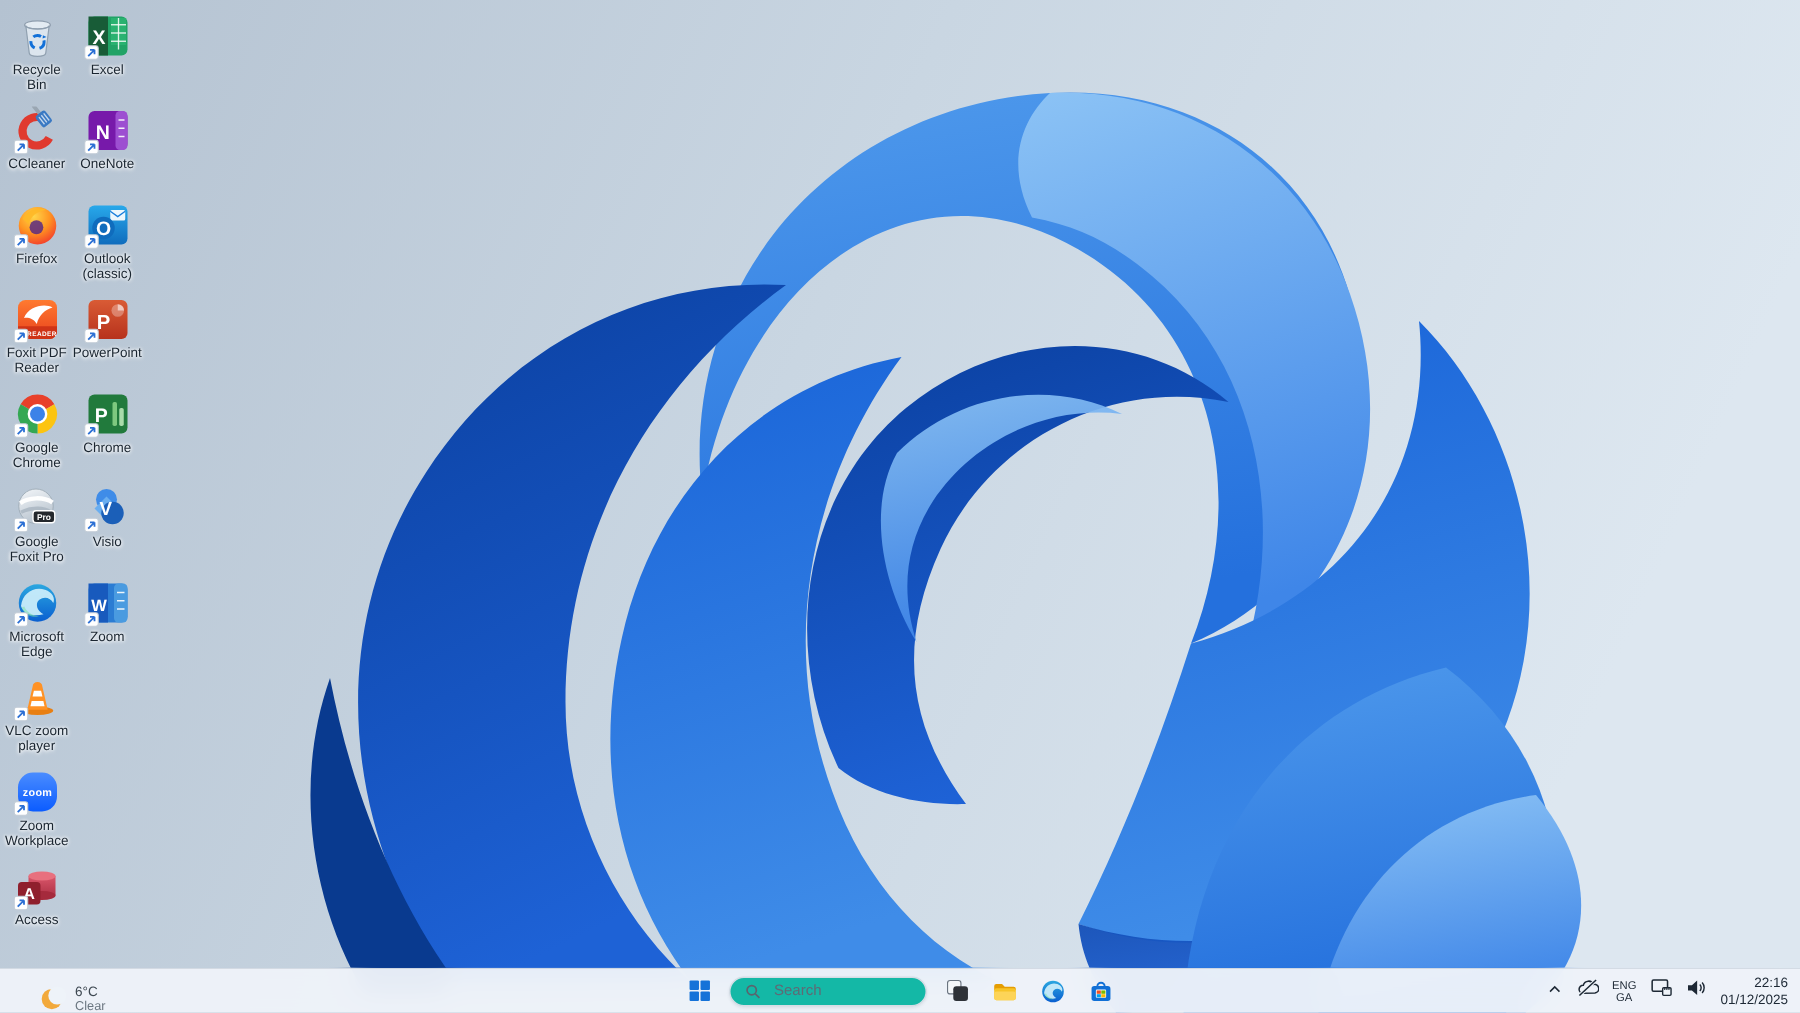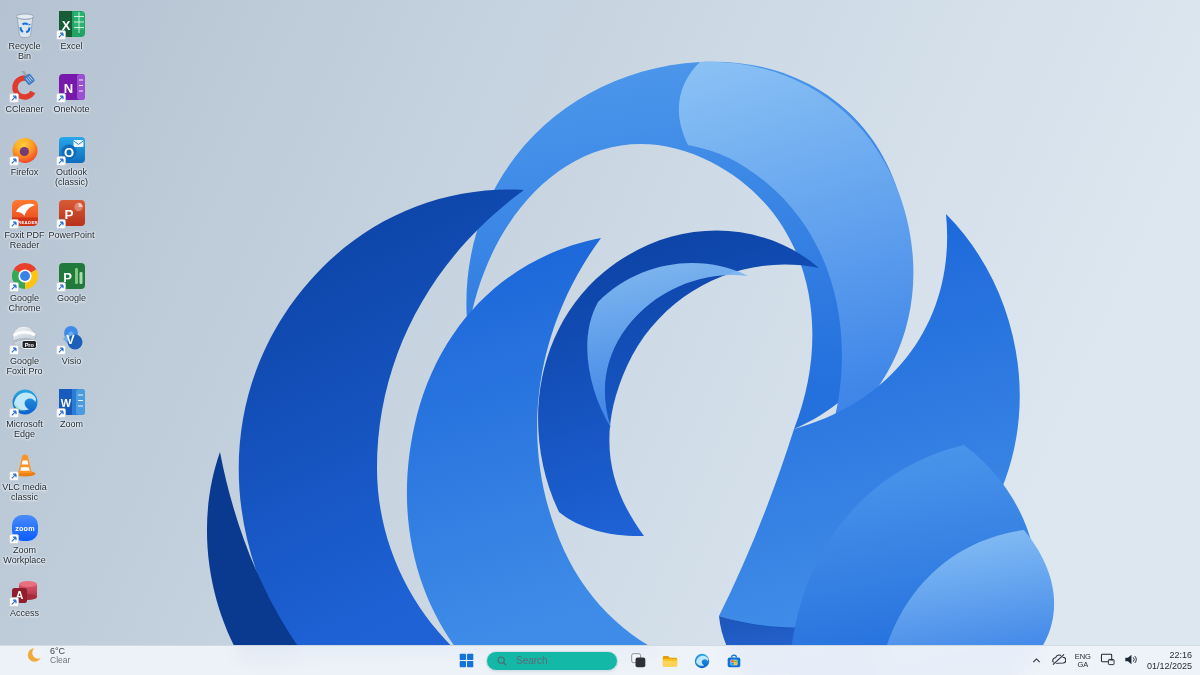--- a/index.html
+++ b/index.html
@@ -27,21 +27,21 @@
     word-wrap:break-word;
   }
   
   .taskbar{
     position:absolute;left:0;right:0;bottom:0;height:29px;
     background:rgba(238,243,249,0.96);
     border-top:1px solid rgba(160,175,190,0.35);
     backdrop-filter:blur(8px);
     z-index:5;
   }
-  .tb-left{position:absolute;left:20px;top:0;height:29px;display:flex;align-items:flex-start;gap:6px;padding:0 6px;border-radius:4px;}
+  .tb-left{position:absolute;left:20px;top:0;height:29px;display:flex;align-items:flex-end;gap:6px;padding:0 6px;border-radius:4px;}
   .weather-text{display:flex;flex-direction:column;justify-content:center;}
   .weather-temp{font-size:9px;line-height:10px;color:#3c4650;}
   .weather-cond{font-size:8.5px;line-height:9px;color:#6b7681;}
   .tb-center{
     position:absolute;left:50%;top:0;transform:translateX(-50%);
     height:29px;display:flex;align-items:center;gap:8px;
   }
   .tb-btn{width:24px;height:24px;display:flex;align-items:center;justify-content:center;border-radius:4px;}
   .search-pill{
     width:132px;height:20px;background:#14b8a6;border:1px solid #d5dde5;border-radius:11px;
@@ -217,21 +217,21 @@
 
   <div class="dicon">
     <svg class="app" viewBox="0 0 32 32">
       <ellipse cx="16" cy="24.8" rx="10.5" ry="2.8" fill="#e87f12"></ellipse>
       <path d="M12.8 8.5 C12.8 6.8 14.2 5.6 16 5.6 C17.8 5.6 19.2 6.8 19.2 8.5 L22.8 24.2 H9.2 Z" fill="#ff9225"></path>
       <polygon points="13.6,11.5 18.4,11.5 19.3,15.4 12.7,15.4" fill="#ffffff"></polygon>
       <polygon points="12.1,18.3 19.9,18.3 20.7,21.8 11.3,21.8" fill="#ffffff"></polygon>
       <rect x="0.5" y="22.5" width="9" height="9" rx="1.6" fill="#ffffff" stroke="#c2ccd6" stroke-width="0.7"></rect>
       <path d="M2.8 29.4 L7 25.2 M7 25.2 H4 M7 25.2 V28.2" stroke="#2b6fd4" stroke-width="1.2" fill="none"></path>
     </svg>
-    <span class="dlabel">VLC media classic</span>
+    <span class="dlabel">VLC zoom player</span>
   </div>
 
   <div class="dicon">
     <svg class="app" viewBox="0 0 32 32">
       <defs>
           <linearGradient id="gZoom" x1="0" y1="0" x2="0" y2="1">
             <stop offset="0" stop-color="#4a8cff"></stop>
             <stop offset="1" stop-color="#0b5cff"></stop>
           </linearGradient>
         </defs>
@@ -334,21 +334,21 @@
 
   <div class="dicon">
     <svg class="app" viewBox="0 0 32 32">
       <rect x="3" y="3" width="26" height="26" rx="4" fill="#217a3c"></rect>
       <rect x="19" y="8" width="3" height="16" rx="1.2" fill="#7ec87f"></rect>
       <rect x="23.5" y="12" width="3" height="12" rx="1.2" fill="#a9dcaa"></rect>
       <text x="11.5" y="21.5" font-size="13" font-weight="bold" fill="#ffffff" text-anchor="middle">P</text>
       <rect x="0.5" y="22.5" width="9" height="9" rx="1.6" fill="#ffffff" stroke="#c2ccd6" stroke-width="0.7"></rect>
       <path d="M2.8 29.4 L7 25.2 M7 25.2 H4 M7 25.2 V28.2" stroke="#2b6fd4" stroke-width="1.2" fill="none"></path>
     </svg>
-    <span class="dlabel">Google</span>
+    <span class="dlabel">Chrome</span>
   </div>
 
   <div class="dicon">
     <svg class="app" viewBox="0 0 32 32">
       <circle cx="15" cy="10" r="7" fill="#3f8ce8"></circle>
       <polygon points="15,8 23,16 15,24 7,16" fill="#6aaef0"></polygon>
       <circle cx="19" cy="19" r="7.5" fill="#1b5fb8"></circle>
       <text x="14.5" y="20.5" font-size="12.5" font-weight="bold" fill="#ffffff" text-anchor="middle">V</text>
       <rect x="0.5" y="22.5" width="9" height="9" rx="1.6" fill="#ffffff" stroke="#c2ccd6" stroke-width="0.7"></rect>
       <path d="M2.8 29.4 L7 25.2 M7 25.2 H4 M7 25.2 V28.2" stroke="#2b6fd4" stroke-width="1.2" fill="none"></path>

